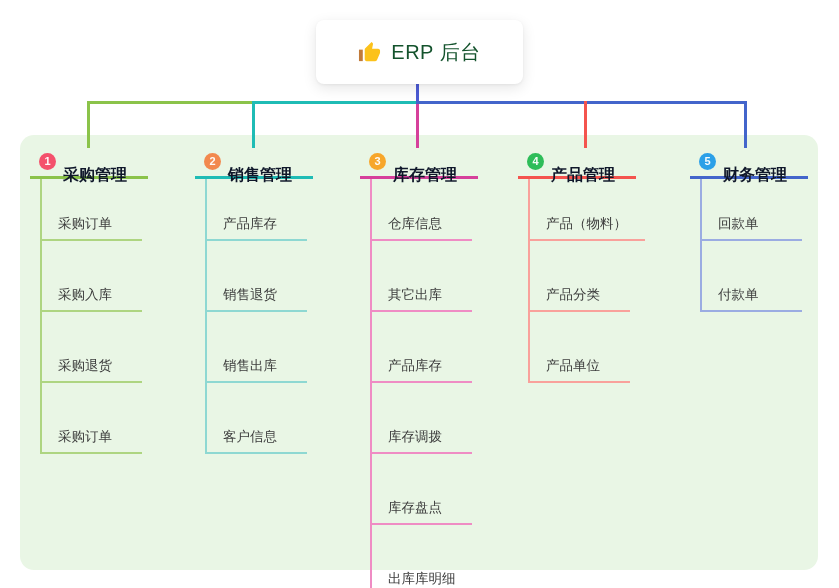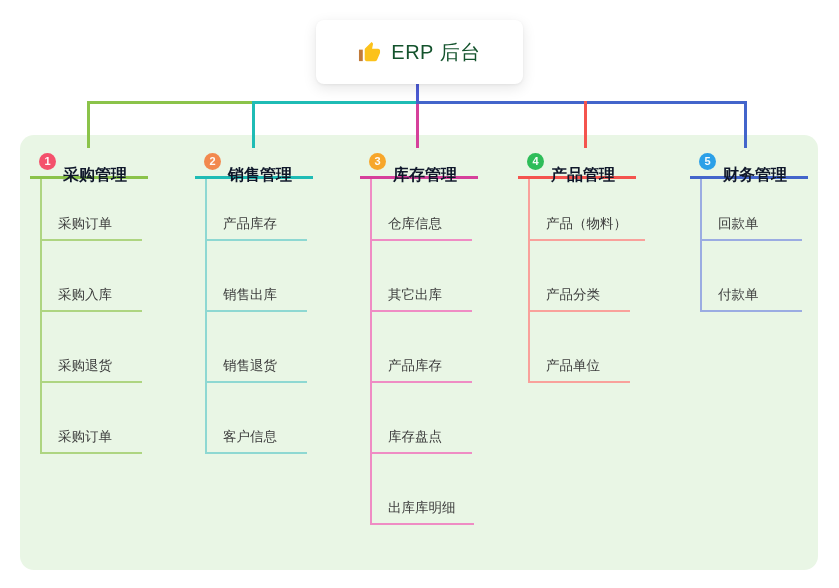--- a/index.html
+++ b/index.html
@@ -160,24 +160,24 @@
   <section class="branch" style="left: 195px; --main: #1FBCB5; --light: #8ED8D2; --badge: #F2894E;">
     <div class="topic">
       <span class="badge">2</span>
       <span class="topic-label">销售管理</span>
     </div>
     <ul class="children">
           <li>
             <span class="child-label">产品库存</span>
           </li>
           <li>
+            <span class="child-label">销售退货</span>
+          </li>
+          <li>
             <span class="child-label">销售出库</span>
-          </li>
-          <li>
-            <span class="child-label">销售退货</span>
           </li>
           <li>
             <span class="child-label">客户信息</span>
           </li>
         </ul>
   </section>
 
   <section class="branch" style="left: 360px; --main: #D6409B; --light: #EF8CC4; --badge: #F7A62A;">
     <div class="topic">
       <span class="badge">3</span>
@@ -187,20 +187,23 @@
           <li>
             <span class="child-label">仓库信息</span>
           </li>
           <li>
             <span class="child-label">其它出库</span>
           </li>
           <li>
             <span class="child-label">产品库存</span>
           </li>
           <li>
+            <span class="child-label">库存调拨</span>
+          </li>
+          <li>
             <span class="child-label">库存盘点</span>
           </li>
           <li>
             <span class="child-label">出库库明细</span>
           </li>
         </ul>
   </section>
 
   <section class="branch" style="left: 518px; --main: #F4544E; --light: #F9A19B; --badge: #2EBD59;">
     <div class="topic">

